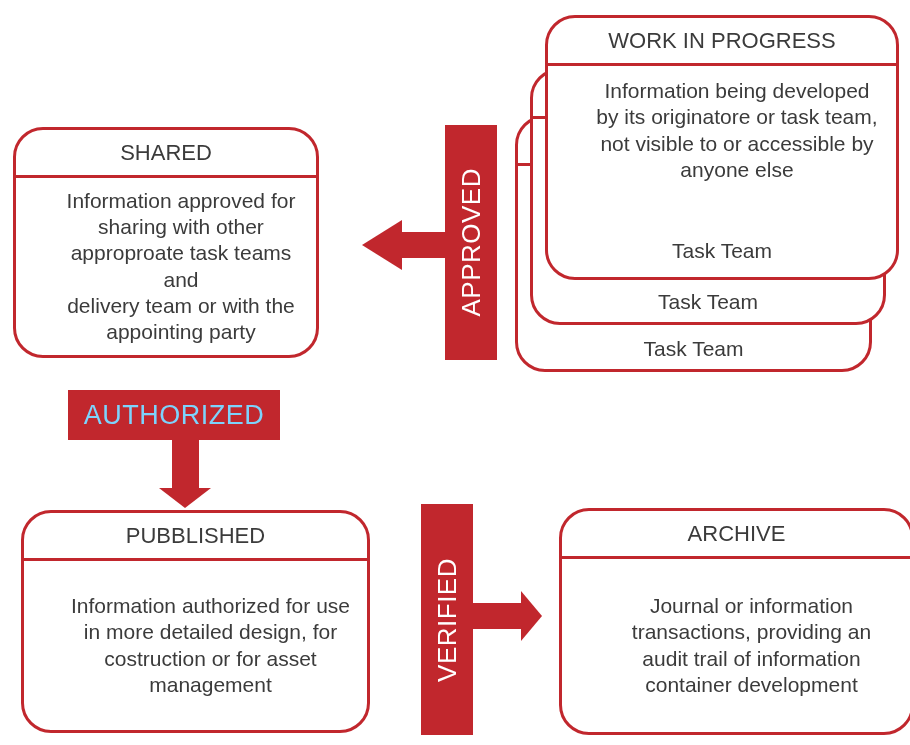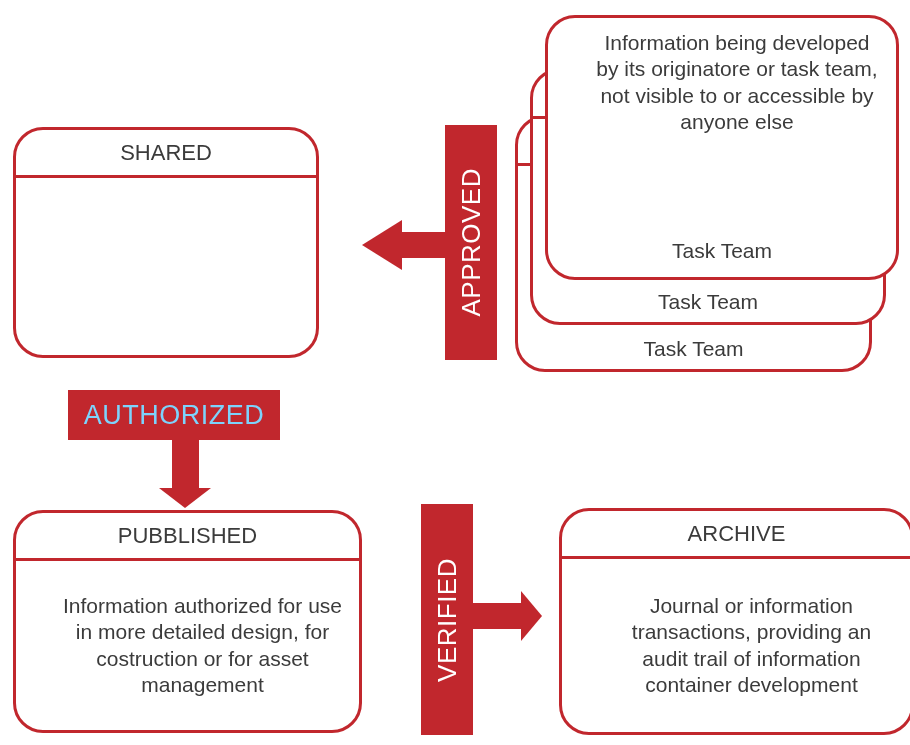--- a/index.html
+++ b/index.html
@@ -21,21 +21,21 @@
   #wip-back-1 { left:530px; top:68px;  width:356px; height:257px; z-index:2; }
   #wip-front  { left:545px; top:15px;  width:354px; height:265px; z-index:3; }
   .stub { background:transparent; }
   .stack-label { position:absolute; left:0; right:0; bottom:8px; text-align:center;
                  font-size:21px; color:var(--text); }
   #wip-front .box-body { flex:0 0 auto; padding-top:12px; }
   #wip-front .stack-label { bottom:14px; }
 
   
   #shared     { left:13px;  top:127px; width:306px; height:231px; z-index:3; }
-  #pubblished { left:13px;  top:510px; width:349px; height:223px; z-index:3; }
+  #pubblished { left:21px;  top:510px; width:349px; height:223px; z-index:3; }
   #archive    { left:559px; top:508px; width:355px; height:227px; z-index:3; }
 
   
   .flag { position:absolute; background:var(--red); display:flex; align-items:center;
           justify-content:center; z-index:4; }
   #approved-flag   { left:445px; top:125px; width:52px;  height:235px; }
   #verified-flag   { left:421px; top:504px; width:52px;  height:231px; }
   #authorized-flag { left:68px;  top:390px; width:212px; height:50px; }
   .vlabel { writing-mode:vertical-rl; transform:rotate(180deg); color:#fff;
             font-size:26px; letter-spacing:0.5px; }
@@ -61,29 +61,35 @@
 
   <div class="box" id="wip-back-2">
     <div class="box-header stub"></div>
     <div class="stack-label">Task Team</div>
   </div>
   <div class="box" id="wip-back-1">
     <div class="box-header stub"></div>
     <div class="stack-label">Task Team</div>
   </div>
   <div class="box" id="wip-front">
+    <div class="box-header">WORK IN PROGRESS</div>
     <div class="box-body">Information being developed
 by its originatore or task team,
 not visible to or accessible by
 anyone else</div>
     <div class="stack-label">Task Team</div>
   </div>
 
   <div class="box" id="shared">
     <div class="box-header">SHARED</div>
+    <div class="box-body">Information approved for
+sharing with other
+approproate task teams and
+delivery team or with the
+appointing party</div>
   </div>
 
   <div class="flag" id="approved-flag">
     <span class="vlabel">APPROVED</span>
   </div>
   <div class="stem" id="approved-stem"></div>
   <div class="tri" id="approved-head"></div>
 
   <div class="flag" id="authorized-flag">
     <span class="hlabel">AUTHORIZED</span>

